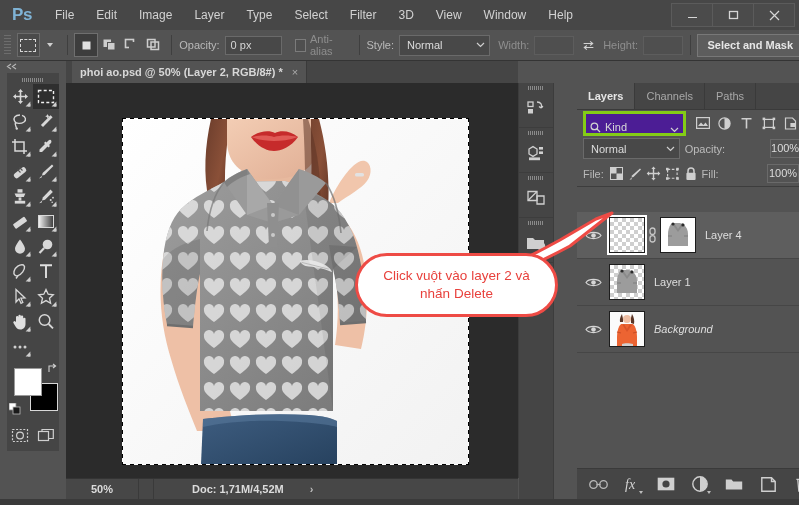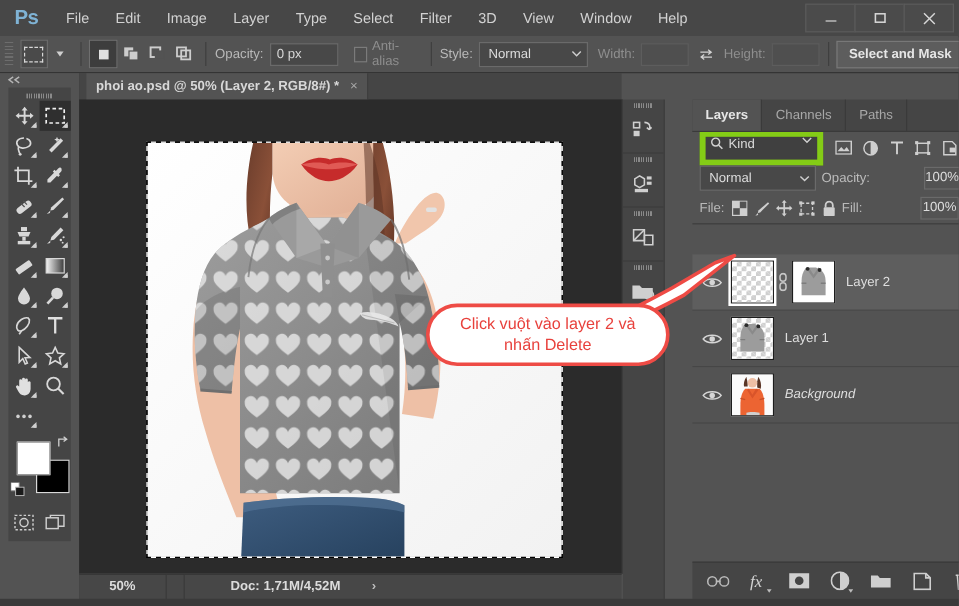--- a/index.html
+++ b/index.html
@@ -108,22 +108,22 @@
 
   
   .layerspanel{position:absolute;left:577px;top:83px;width:246px;height:416px;background:#535353;}
   .lp-tabs{height:26px;background:#454545;display:flex;align-items:stretch;position:relative;
            border-bottom:1px solid #3a3a3a;}
   .lp-tab{padding:0 11px;display:flex;align-items:center;font-size:11px;color:#a8a8a8;
           border-right:1px solid #3a3a3a;}
   .lp-tab.active{background:#535353;color:#e6e6e6;font-weight:bold;}
   .lp-menu{position:absolute;right:8px;top:7px;}
   .lp-row{height:26px;display:flex;align-items:center;padding:0 6px;}
-  .kind-sel{width:96px;height:19px;background:#404040;border:5px solid #84cc16;display:flex;
-            align-items:flex-start;padding:0 4px;color:#d8d8d8;font-size:11px;}
+  .kind-sel{width:96px;height:19px;background:#4c1d95;border:3px solid #84cc16;display:flex;
+            align-items:flex-end;padding:0 4px;color:#d8d8d8;font-size:11px;}
   .kind-sel .ar{margin-left:auto;}
   .kind-icons{display:flex;align-items:center;margin-left:6px;}
   .ki{width:22px;height:20px;display:flex;align-items:center;justify-content:center;}
   .togdot{width:10px;height:10px;border-radius:50%;background:#c9c9c9;margin-left:6px;}
   .blend-row{height:25px;display:flex;align-items:center;padding:0 6px;gap:5px;}
   .blend-sel{width:136px;height:19px;background:#484848;border:1px solid #6a6a6a;display:flex;
              align-items:center;padding:0 4px 0 7px;color:#dcdcdc;font-size:11px;}
   .blend-sel .ar{margin-left:auto;}
   .opa-val{width:42px;height:17px;line-height:17px;text-align:center;background:#535353;
            border:1px solid #6a6a6a;color:#dcdcdc;font-size:11px;margin-left:40px;}
@@ -151,21 +151,21 @@
   .lname.italic{font-style:italic;}
   .locklay{position:absolute;right:12px;top:50%;transform:translateY(-50%);}
 
   .lp-footer{position:absolute;left:0;bottom:0;width:246px;height:30px;background:#454545;
              border-top:1px solid #3a3a3a;display:flex;align-items:center;justify-content:center;gap:14px;}
   .fbtn{width:20px;height:20px;display:flex;align-items:center;justify-content:center;position:relative;}
   .fbtn .sub{position:absolute;right:-1px;bottom:0px;width:0;height:0;
              border-left:2.5px solid transparent;border-right:2.5px solid transparent;border-top:3px solid #bdbdbd;}
 
   
-  .callout{position:absolute;left:355px;top:253px;width:203px;height:52px;background:#fff;
+  .callout{position:absolute;left:355px;top:253px;width:203px;height:64px;background:#fff;
            border:3px solid #ee4b45;border-radius:32px;display:flex;align-items:center;
            justify-content:flex-end;text-align:center;color:#e8413c;font-size:13.5px;line-height:1.35;
            z-index:40;padding:0 10px;box-sizing:border-box;}
   .tail{position:absolute;left:0;top:0;width:799px;height:505px;z-index:39;pointer-events:none;}
 
   .bottomstrip{position:absolute;left:0;top:499px;width:799px;height:6px;background:#3a3a3a;}
 </style>
 </head>
 <body>
 
@@ -777,21 +777,21 @@
         <div class="thumb">
           <svg width="34" height="34" viewBox="0 0 34 34">
             <rect width="34" height="34" fill="#ffffff"></rect>
             <path d="M10 6 C8 9 7 12 7 16 L7 28 H27 V16 C27 12 25.5 9 23 7 L19 5 L14 5 Z" fill="#9c9c9c"></path>
             <path d="M13 5 L17 11 L21 5 L23 6 L17 14 L11.5 6.5 Z" fill="#8a8a8a"></path>
             <path d="M7 18 L11 18 M23 18 L27 18" stroke="#7d7d7d" stroke-width="1.2"></path>
             <circle cx="12" cy="6" r="1.6" fill="#2c2c2c"></circle>
             <circle cx="22" cy="7" r="1.6" fill="#2c2c2c"></circle>
           </svg>
         </div>
-        <div class="lname">Layer 2</div>
+        <div class="lname">Layer 4</div>
       </div>
 
       <div class="layer">
         <div class="eye">
           <svg width="17" height="11" viewBox="0 0 17 11">
             <path d="M1 5.5 C4 1.4 13 1.4 16 5.5 C13 9.6 4 9.6 1 5.5 Z" fill="none" stroke="#d6d6d6" stroke-width="1.2"></path>
             <circle cx="8.5" cy="5.5" r="2.3" fill="#d6d6d6"></circle>
           </svg>
         </div>
         <div class="thumb">

